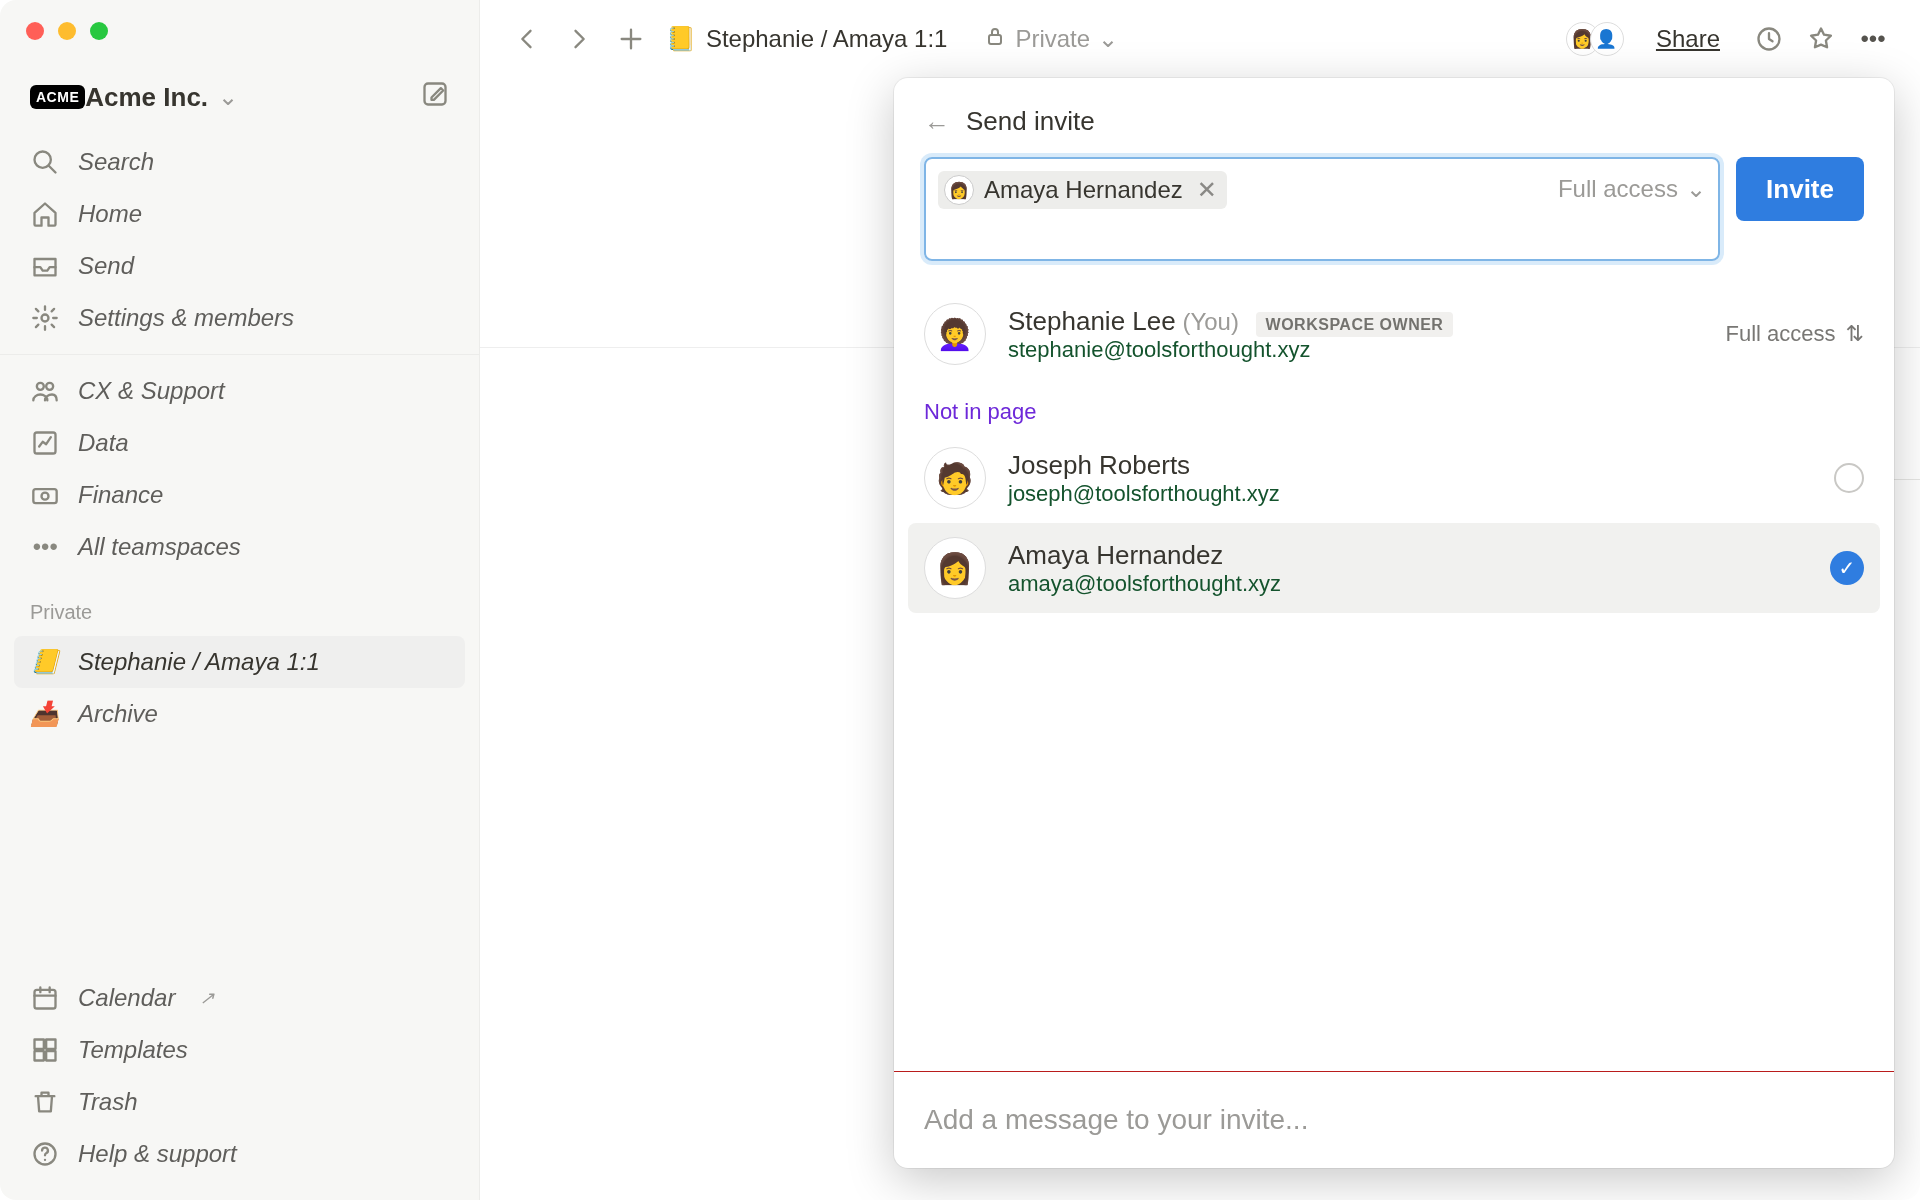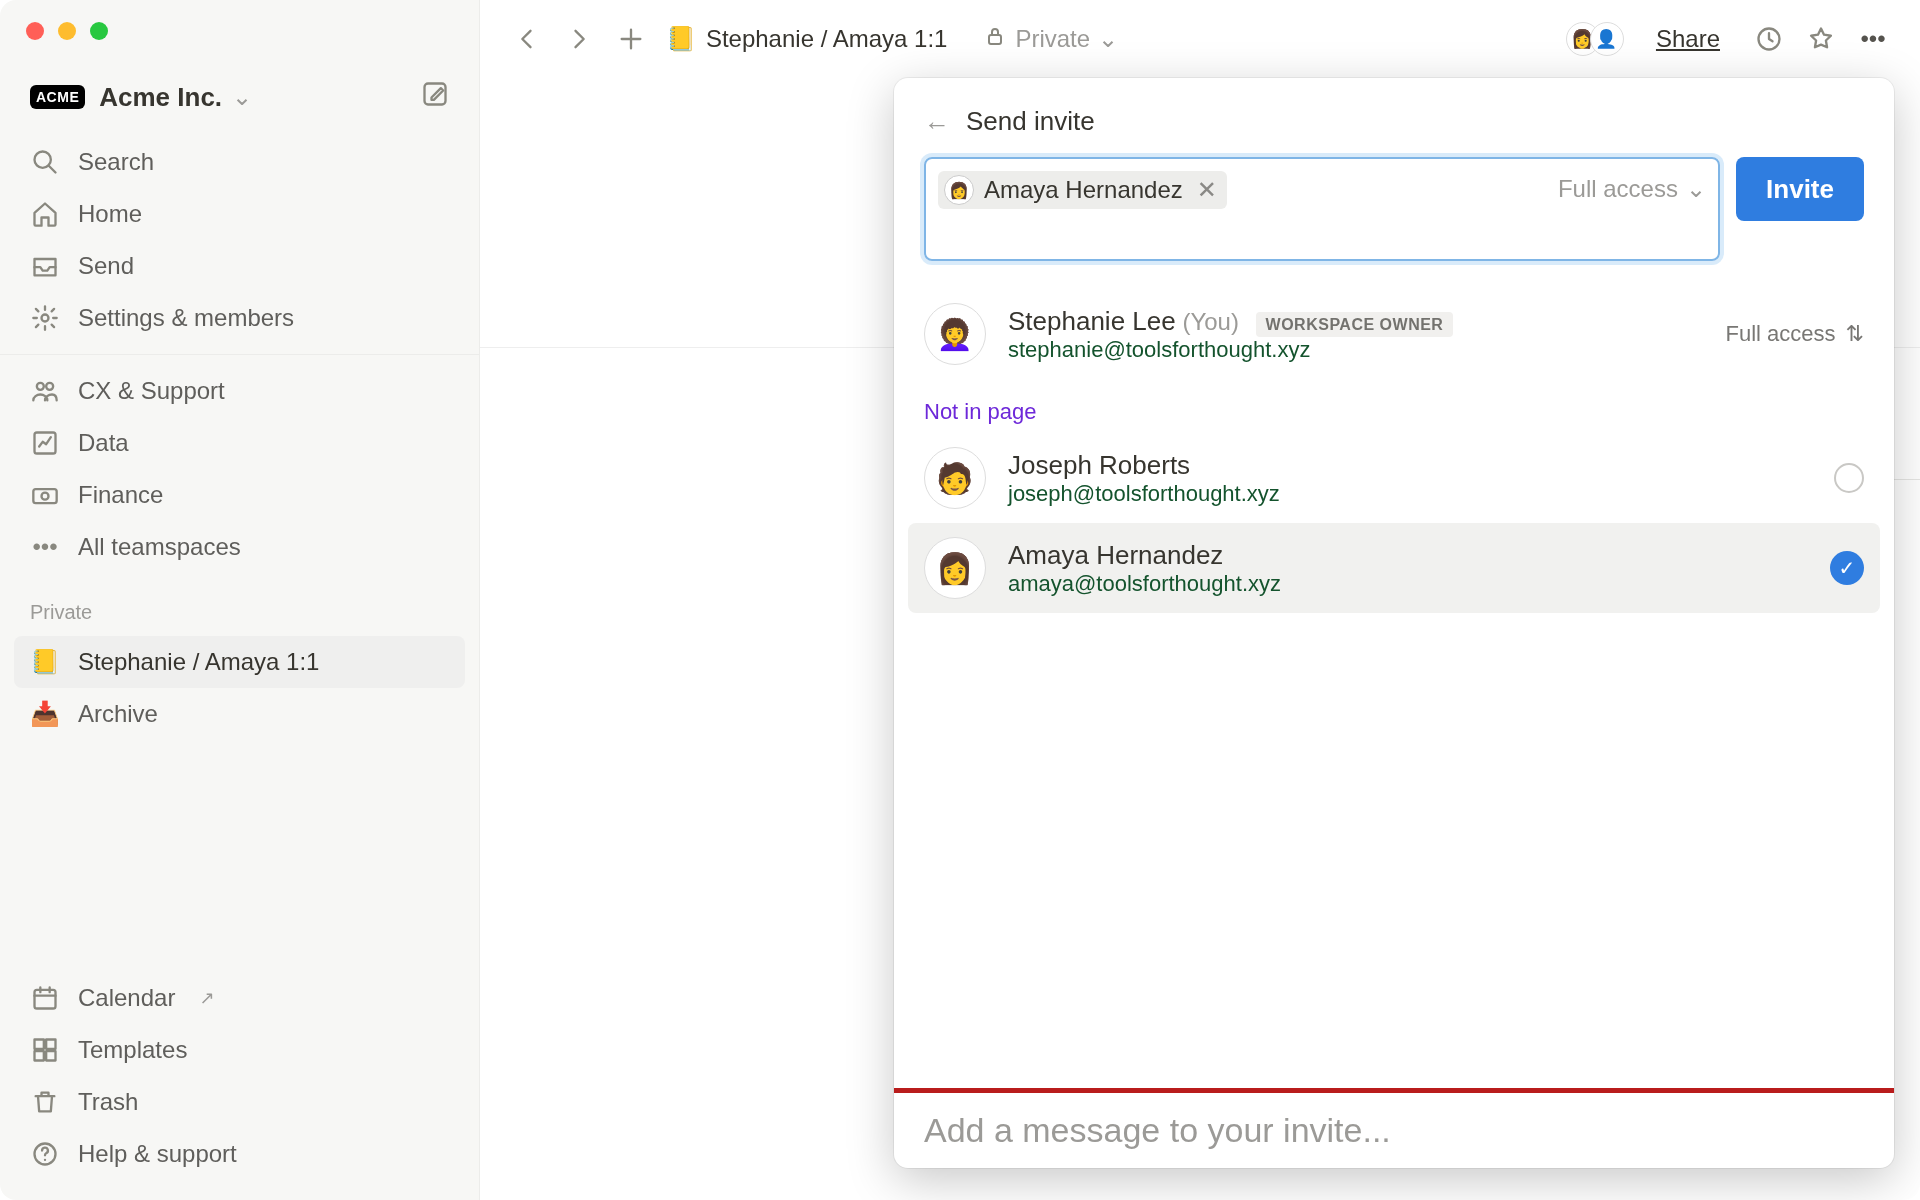--- a/index.html
+++ b/index.html
@@ -8,25 +8,25 @@
   
   .traffic{position:absolute;top:22px;left:26px;display:flex;gap:14px;z-index:5;}
   .dot{width:18px;height:18px;border-radius:50%;}
   .dot.red{background:#ff5f57;}
   .dot.yellow{background:#febc2e;}
   .dot.green{background:#28c840;}
   
   .sidebar{width:480px;height:100%;background:#f7f7f5;border-right:1px solid #ececea;padding-top:80px;display:flex;flex-direction:column;font-size:24px;color:#37352f;overflow:hidden;}
   .ws-row{display:flex;align-items:center;padding:0 30px 18px 30px;}
   .ws-badge{background:#000;color:#fff;font-size:14px;font-weight:700;border-radius:6px;padding:4px 6px;letter-spacing:.5px;}
-  .ws-name{font-weight:600;margin-left:14px;font-size:26px;}
+  .ws-name{font-weight:600;font-size:26px;}
   .ws-chevron{margin-left:10px;color:#9b9a97;}
   .ws-compose{margin-left:auto;color:#55534e;}
   .nav-group{padding:4px 14px;}
-  .nav-item{display:flex;align-items:center;gap:18px;padding:12px 16px;border-radius:8px;color:#5f5e5b;cursor:pointer;}
+  .nav-item{display:flex;align-items:center;gap:18px;padding:12px 16px;border-radius:8px;color:#5f5e5b;cursor:pointer;font-style:italic;}
   .nav-item.active{background:#efefee;color:#37352f;font-weight:500;}
   .nav-icon{width:30px;display:flex;justify-content:center;color:#89887f;font-size:24px;}
   .section-label{padding:24px 30px 8px 30px;font-size:20px;color:#9b9a97;font-weight:500;}
   .divider{height:1px;background:#ececea;margin:6px 0;}
   .sidebar-bottom{margin-top:auto;padding-bottom:20px;}
   .ext-arrow{font-size:18px;color:#9b9a97;margin-left:6px;}
   .emoji{font-size:24px;}
   
   .main{flex:1;display:flex;flex-direction:column;background:#fff;}
   .topbar{height:78px;display:flex;align-items:center;padding:0 30px;gap:18px;font-size:24px;color:#37352f;}
@@ -71,21 +71,21 @@
   .mav{width:62px;height:62px;border-radius:50%;background:#fff;border:1px solid #ddd;display:flex;align-items:center;justify-content:center;font-size:30px;}
   .minfo{display:flex;flex-direction:column;}
   .mname{font-size:26px;color:#37352f;}
   .memail{font-size:22px;color:#14532d;}
   .you{color:#9b9a97;}
   .owner-badge{background:#f1f0ee;border-radius:4px;padding:4px 10px;font-size:16px;font-weight:600;color:#73726e;letter-spacing:.5px;margin-left:10px;}
   .mright{margin-left:auto;display:flex;align-items:center;gap:10px;color:#787774;font-size:22px;}
   .radio{width:30px;height:30px;border-radius:50%;border:2px solid #c9c8c5;}
   .check{width:34px;height:34px;border-radius:50%;background:#2f7de0;display:flex;align-items:center;justify-content:center;color:#fff;font-size:20px;}
   .sub-label{padding:20px 16px 8px 16px;color:#6d28d9;font-size:22px;}
-  .msgbox{border-top:5px solid #b91c1c;padding:18px 30px;color:#9b9a97;font-size:34px;}
+  .msgbox{border-top:1px solid #b91c1c;padding:32px 30px;color:#9b9a97;font-size:28px;}
   svg{overflow:visible;}
   .icon-svg{width:28px;height:28px;stroke:#89887f;stroke-width:2;fill:none;stroke-linecap:round;stroke-linejoin:round;}
   .icon-svg.sm{width:24px;height:24px;}
 </style>
 </head>
 <body>
 
 <div class="window">
   <div class="traffic">
     <div class="dot red"></div>

